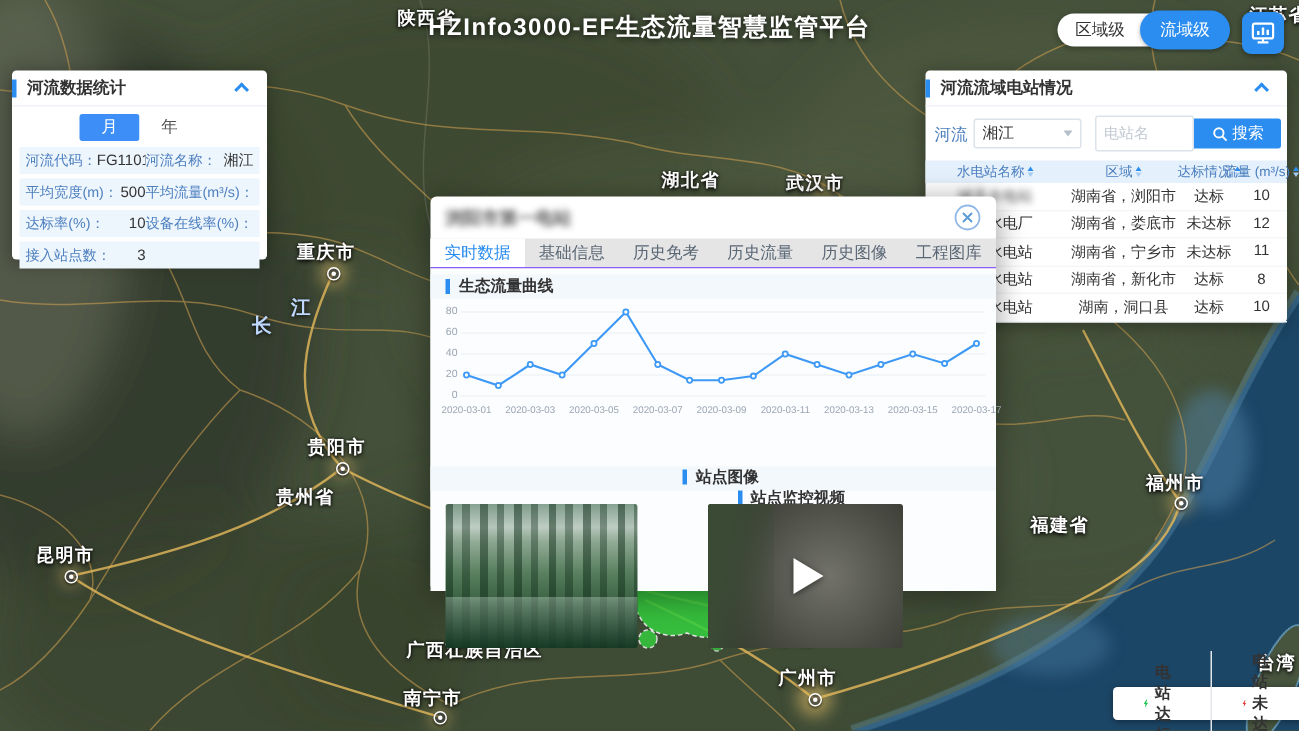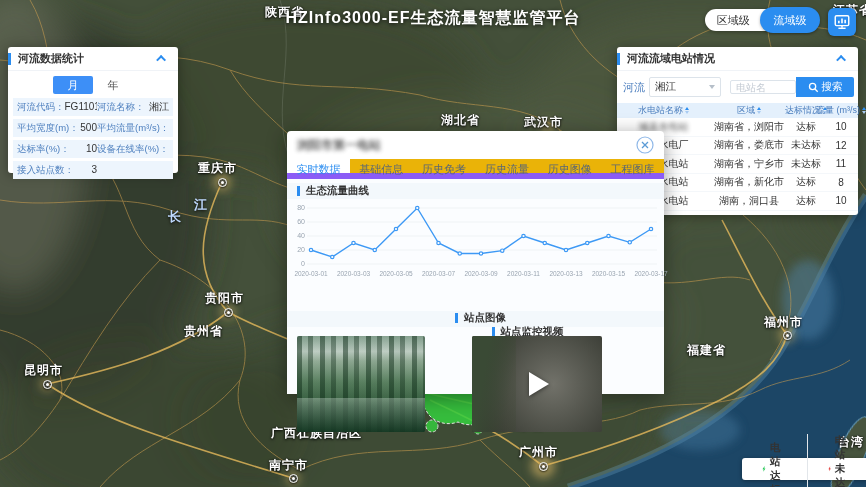--- a/index.html
+++ b/index.html
@@ -45,41 +45,41 @@
   .lp-label{font-size:9.5px;color:#4D7FBE;white-space:nowrap;}
   .lp-value{flex:1;text-align:right;font-size:10px;color:#333;white-space:nowrap;}
   
   #right-panel{left:617px;top:47px;width:241px;height:168px;}
   .rp-filter{display:flex;align-items:center;padding:6px 4px 6px 6px;}
   .rp-flabel{font-size:11px;color:#4D7FBE;margin-right:4px;}
   .rp-select{width:72px;height:20px;border:1px solid #DCE3EA;border-radius:2px;display:flex;align-items:center;
              padding:0 5px;font-size:10.5px;color:#333;background:#fff;}
   .caret-dn{margin-left:auto;width:0;height:0;border-left:3.5px solid transparent;border-right:3.5px solid transparent;
              border-top:4px solid #B6BFC9;}
-  .rp-input{width:66px;height:14px;border:1px solid #DCE3EA;border-radius:2px;margin-left:9px;padding:0 5px;
+  .rp-input{width:66px;height:24px;border:1px solid #DCE3EA;border-radius:2px;margin-left:9px;padding:0 5px;
              font-size:10px;color:#333;outline:none;font-family:inherit;}
   .rp-input::placeholder{color:#C3CAD3;}
   .rp-search{margin-left:0;width:58px;height:20px;background:#2B8DF0;border:none;border-radius:0 2px 2px 0;color:#fff;
              font-size:10.5px;display:flex;align-items:center;justify-content:center;gap:3px;cursor:pointer;}
   .tbl-head{display:grid;grid-template-columns:93px 78px 36px 34px;background:#E4F0FC;height:15px;align-items:center;}
   .th-cell{display:flex;align-items:center;justify-content:center;font-size:9px;color:#4A7DBD;white-space:nowrap;}
   .sort{display:inline-flex;flex-direction:column;margin-left:2px;gap:1px;}
   .sort i{display:block;width:0;height:0;border-left:2.6px solid transparent;border-right:2.6px solid transparent;}
   .sort .up{border-bottom:3px solid #2B8DF0;}
   .sort .dn{border-top:3px solid #A9CBF2;}
   .trow{display:grid;grid-template-columns:93px 78px 36px 34px;height:18.5px;align-items:center;border-bottom:1px solid #F4F7FA;}
   .td{font-size:10px;color:#333;text-align:center;white-space:nowrap;overflow:hidden;}
   .blurred{filter:blur(2px);opacity:.85;}
   
   #modal{left:287px;top:131px;width:377px;height:263px;z-index:10;border-radius:4px;background:#fff;
          box-shadow:0 4px 20px rgba(0,0,0,.4);position:absolute;}
   .m-titlebar{display:flex;align-items:center;height:28px;padding:0 10px;}
   .m-title{font-size:12px;color:#444;font-weight:bold;}
   .m-close{margin-left:auto;width:18px;height:18px;cursor:pointer;}
-  .m-tabs{display:flex;background:#eab308;height:20px;border-bottom:6px solid #8b5cf6;}
+  .m-tabs{display:flex;background:#e5e5e5;height:20px;border-bottom:1px solid #8b5cf6;}
   .m-tab{flex:1;text-align:center;font-size:11px;color:#5A6775;line-height:20px;cursor:pointer;white-space:nowrap;}
   .m-tab.active{background:#fff;color:#2B8DF0;}
   .m-body{position:relative;height:215px;background:#FBFDFF;}
   .sec-row{position:absolute;left:0;right:0;height:16px;background:#F3F8FC;display:flex;align-items:center;}
   .sec-title{display:flex;align-items:center;font-size:10.5px;font-weight:bold;color:#333;}
   .sec-title .accent{height:10px;margin:0 6px 0 10px;}
   .ytick{position:absolute;width:16px;text-align:right;font-size:7px;color:#9AA5B1;}
   .xtick{position:absolute;width:48px;text-align:center;font-size:6.5px;color:#9AA5B1;white-space:nowrap;}
   .img-box{position:absolute;border-radius:2px;overflow:hidden;}
   #img-photo{left:10px;top:157px;width:128px;height:96px;

